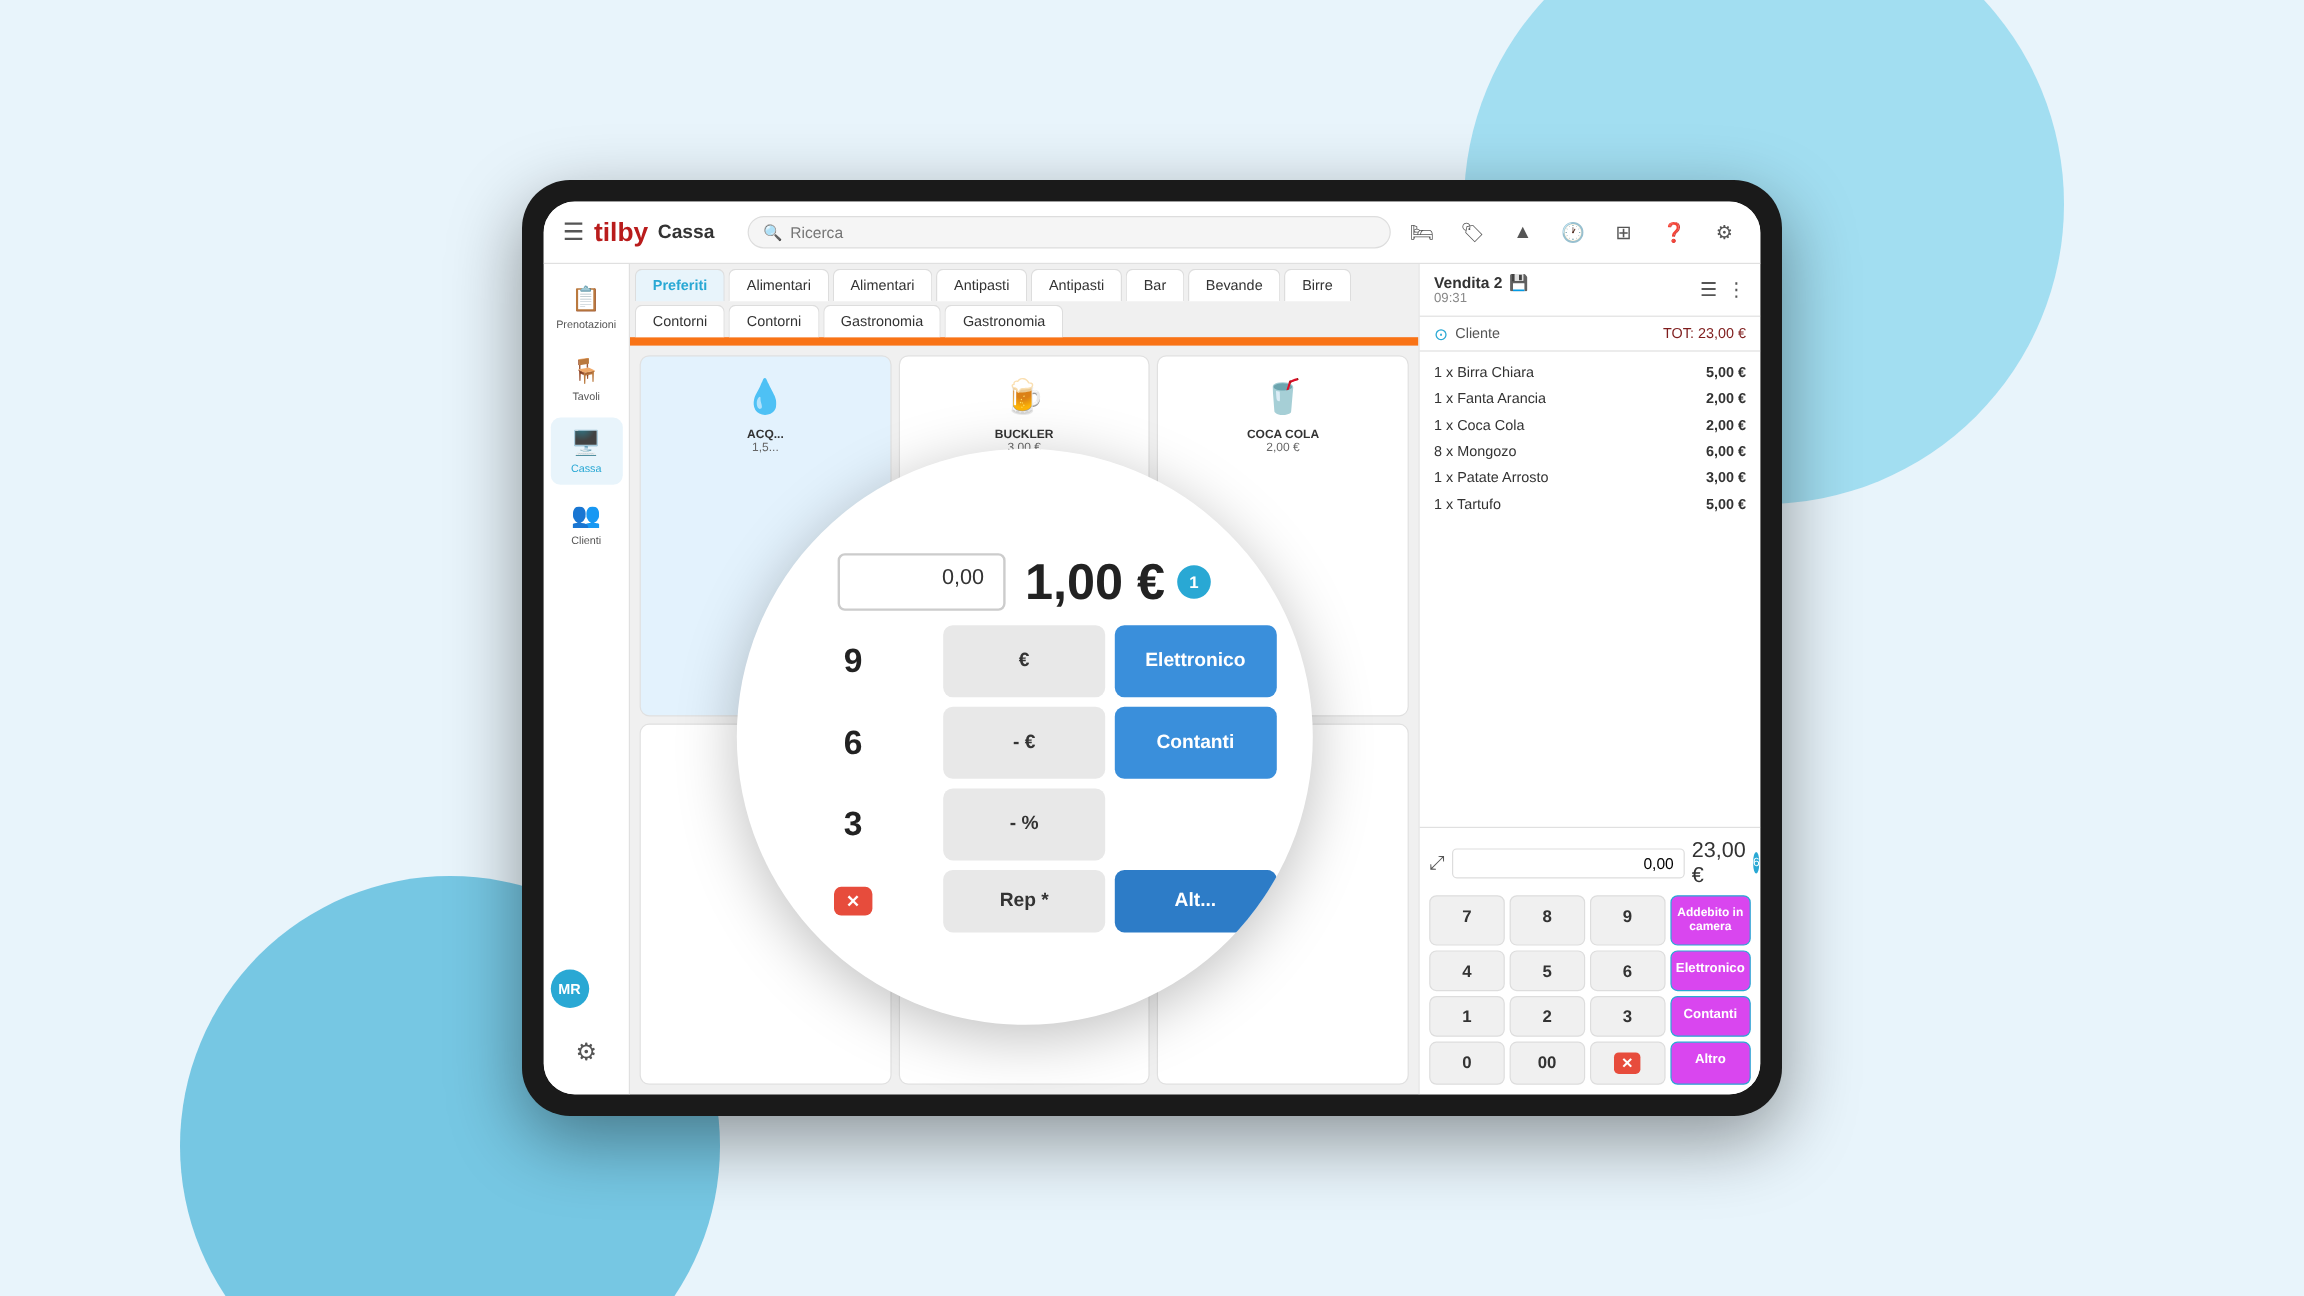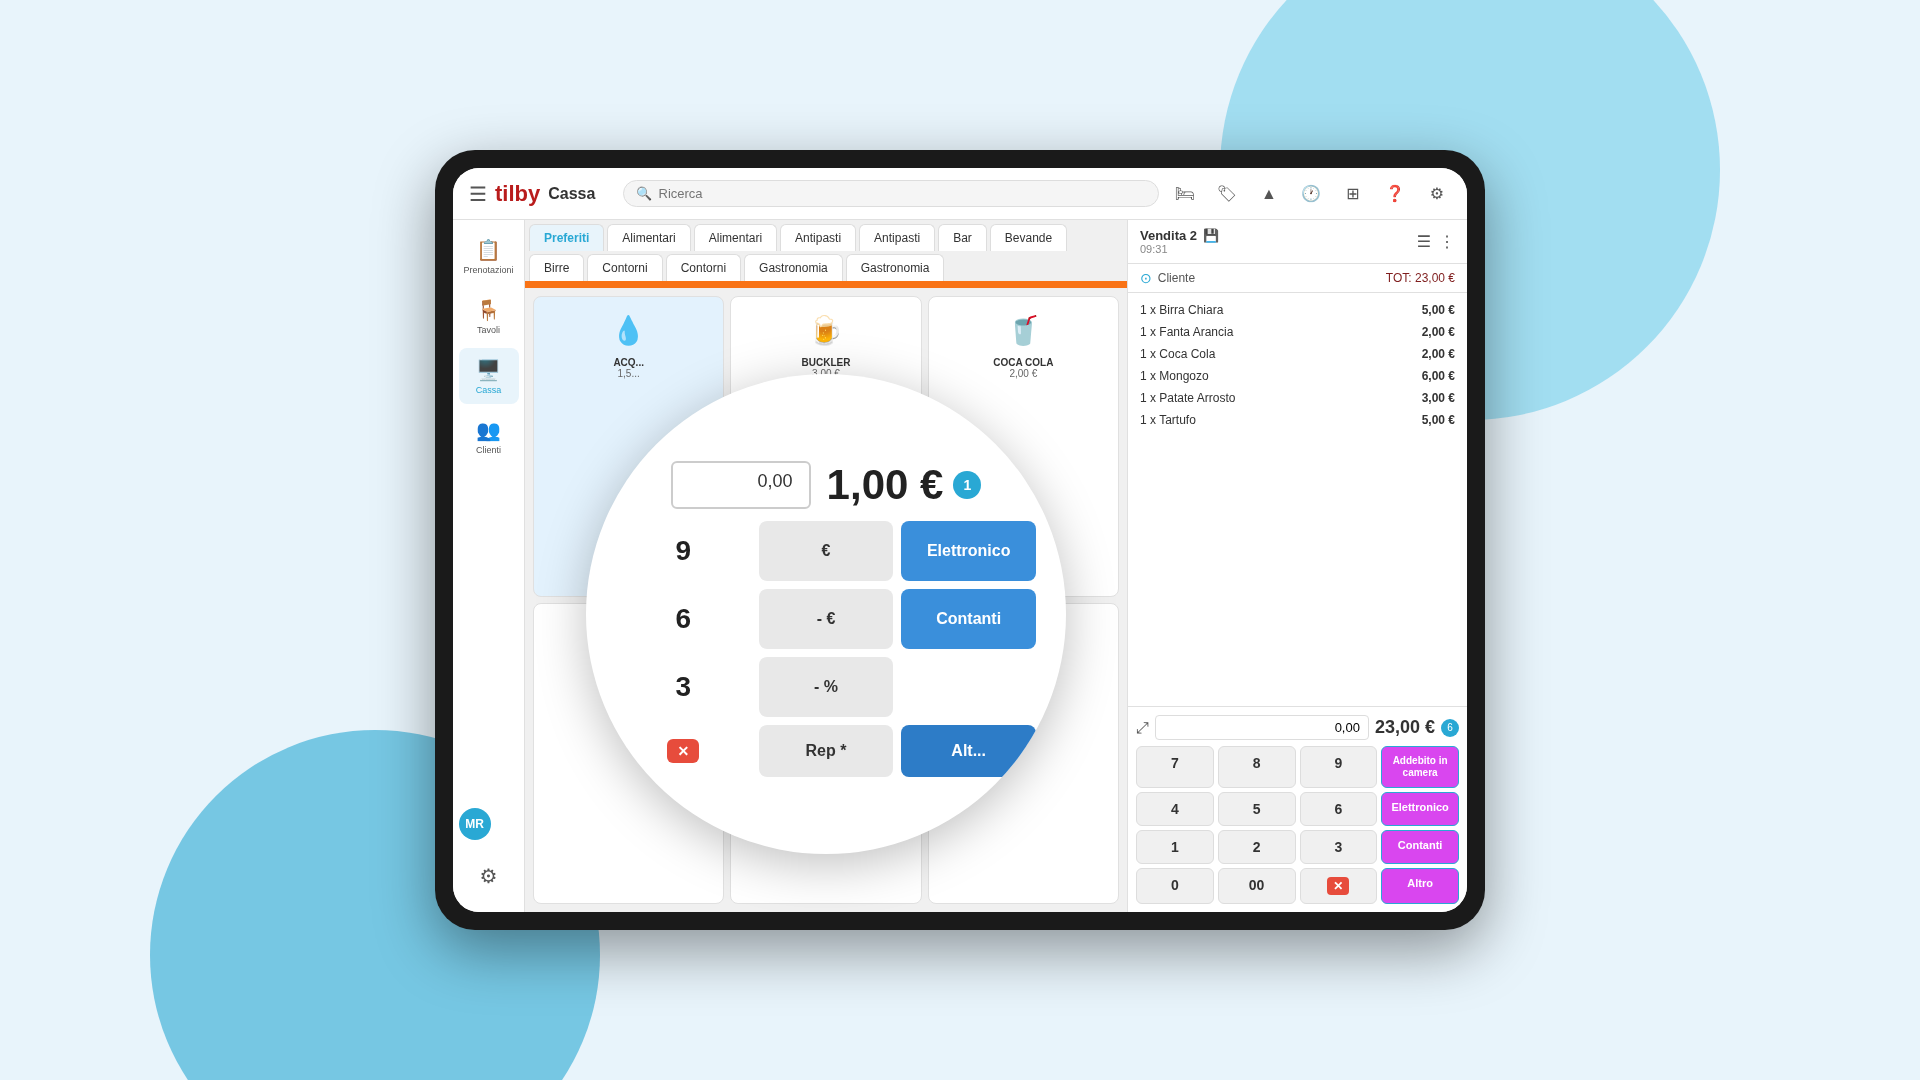--- a/index.html
+++ b/index.html
@@ -252,21 +252,21 @@
       text-align: center;
       margin-top: 2px;
     }
     .product-price {
       font-size: 10px;
       color: #666;
     }
 
     
     .right-panel {
-      width: 340px;
+      width: 285px;
       background: #fff;
       border-left: 1px solid #e0e0e0;
       display: flex;
       flex-direction: column;
       flex-shrink: 0;
     }
     .right-panel-header {
       padding: 8px 12px;
       border-bottom: 1px solid #e0e0e0;
       display: flex;
@@ -346,21 +346,21 @@
     .payment-input {
       flex: 1;
       border: 1px solid #ddd;
       border-radius: 4px;
       padding: 4px 8px;
       font-size: 13px;
       text-align: right;
     }
     .payment-total {
       font-size: 18px;
-      font-weight: 700;
+      font-weight: 400;
       color: #333;
     }
     .payment-count-badge {
       background: #29a8d4;
       color: #fff;
       border-radius: 50%;
       width: 18px;
       height: 18px;
       display: flex;
       align-items: center;
@@ -700,21 +700,21 @@
           </div>
           <div class="order-item">
             <span>1 x Fanta Arancia</span>
             <span class="order-item-price">2,00 €</span>
           </div>
           <div class="order-item">
             <span>1 x Coca Cola</span>
             <span class="order-item-price">2,00 €</span>
           </div>
           <div class="order-item">
-            <span>1 x Mongozo</span>
+            <span>8 x Mongozo</span>
             <span class="order-item-price">6,00 €</span>
           </div>
           <div class="order-item">
             <span>1 x Patate Arrosto</span>
             <span class="order-item-price">3,00 €</span>
           </div>
           <div class="order-item">
             <span>1 x Tartufo</span>
             <span class="order-item-price">5,00 €</span>
           </div>

